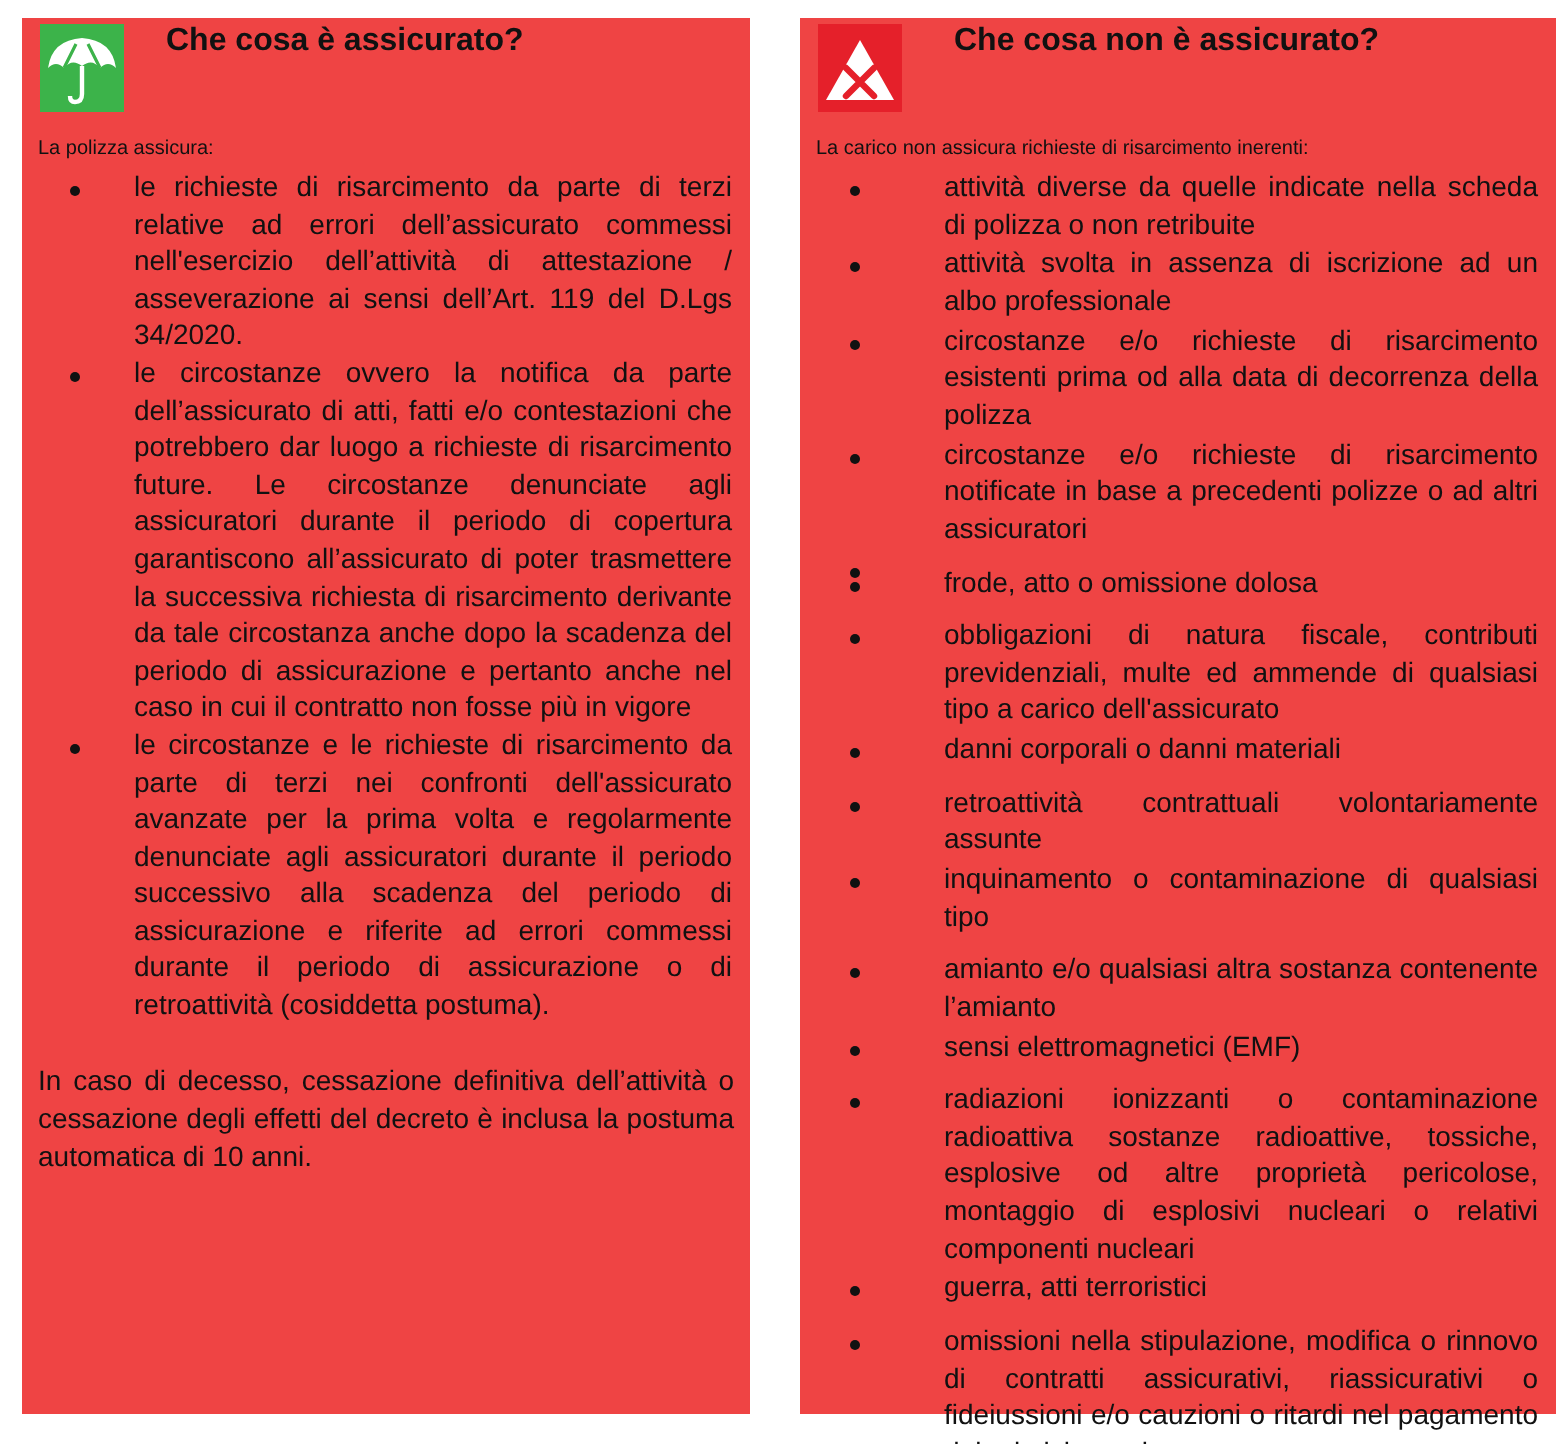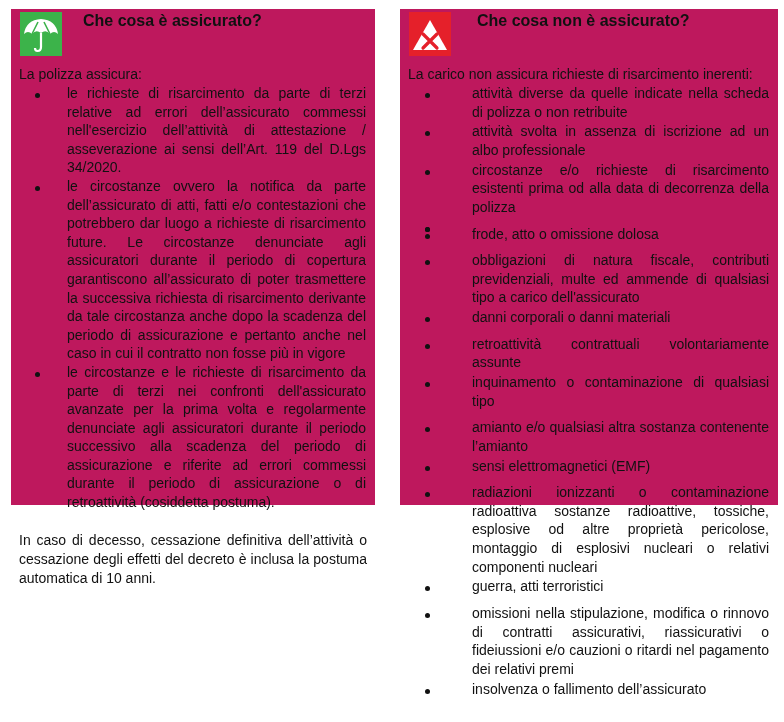--- a/index.html
+++ b/index.html
@@ -1,26 +1,26 @@
 <!DOCTYPE html>
 <html><head>
 <meta charset="utf-8">
 <style>
   html, body { margin: 0; padding: 0; background: #ffffff; }
   body { width: 784px; height: 722px; position: relative; overflow: hidden;
          font-family: "Liberation Sans", sans-serif; color: #111; }
-  .panel { position: absolute; top: 9px; height: 496px; background: #be185d; box-sizing: border-box; }
+  .panel { position: absolute; top: 9px; height: 698px; background: #ef4444; box-sizing: border-box; }
   #panel-left { left: 11px; width: 364px; }
   #panel-right { left: 400px; width: 378px; }
   .header { position: relative; height: 52px; }
   .icon-box { position: absolute; left: 9px; top: 3px; width: 42px; height: 44px; }
   .title { position: absolute; top: 2px; font-weight: bold; font-size: 16px; line-height: 20px; }
   #panel-left .title { left: 72px; }
   #panel-right .title { left: 77px; }
-  .intro { font-size: 14px; line-height: 19px; margin: 4px 8px 0 8px; text-align: justify; }
+  .intro { font-size: 10px; line-height: 19px; margin: 4px 8px 0 8px; text-align: justify; }
   ul.items { list-style: none; margin: 0; padding: 0; }
   ul.items li { position: relative; font-size: 14px; line-height: 18.6px; text-align: justify; }
   ul.items li .bullet { position: absolute; top: 9px; width: 5px; height: 5px; border-radius: 50%; background: #111; }
   #panel-left ul.items li { padding-left: 56px; padding-right: 9px; }
   #panel-left ul.items li .bullet { left: 24px; }
   #panel-right ul.items li { padding-left: 72px; padding-right: 9px; margin-bottom: 1.2px; }
   #panel-right ul.items li .bullet { left: 25px; }
   #panel-right ul.items li.gap { margin-top: 8px; }
   .footer-note { font-size: 14px; line-height: 19px; margin: 19px 8px 0 8px; text-align: justify; }
 </style>
@@ -55,21 +55,21 @@
         <path d="M14 22 L28 36 M28 22 L14 36" stroke="#e5202a" stroke-width="3.2" stroke-linecap="round"></path>
       </svg>
     </div>
     <div class="title">Che cosa non è assicurato?</div>
   </div>
   <div class="intro">La carico non assicura richieste di risarcimento inerenti:</div>
   <ul class="items">
     <li><span class="bullet"></span><span>attività diverse da quelle indicate nella scheda di polizza o non retribuite</span></li>
     <li><span class="bullet"></span><span>attività svolta in assenza di iscrizione ad un albo professionale</span></li>
     <li><span class="bullet"></span><span>circostanze e/o richieste di risarcimento esistenti prima od alla data di decorrenza della polizza</span></li>
-    <li><span class="bullet"></span></li>
+    <li><span class="bullet"></span><span>circostanze e/o richieste di risarcimento notificate in base a precedenti polizze o ad altri assicuratori</span></li>
     <li><span class="bullet"></span></li>
     <li class="gap"><span class="bullet"></span><span>frode, atto o omissione dolosa</span></li>
     <li class="gap"><span class="bullet"></span><span>obbligazioni di natura fiscale, contributi previdenziali, multe ed ammende di qualsiasi tipo a carico dell'assicurato</span></li>
     <li><span class="bullet"></span><span>danni corporali o danni materiali</span></li>
     <li class="gap"><span class="bullet"></span><span>retroattività contrattuali volontariamente assunte</span></li>
     <li><span class="bullet"></span><span>inquinamento o contaminazione di qualsiasi tipo</span></li>
     <li class="gap"><span class="bullet"></span><span>amianto e/o qualsiasi altra sostanza contenente l’amianto</span></li>
     <li><span class="bullet"></span><span>sensi elettromagnetici (EMF)</span></li>
     <li class="gap"><span class="bullet"></span><span>radiazioni ionizzanti o contaminazione radioattiva sostanze radioattive, tossiche, esplosive od altre proprietà pericolose, montaggio di esplosivi nucleari o relativi componenti nucleari</span></li>
     <li><span class="bullet"></span><span>guerra, atti terroristici</span></li>

